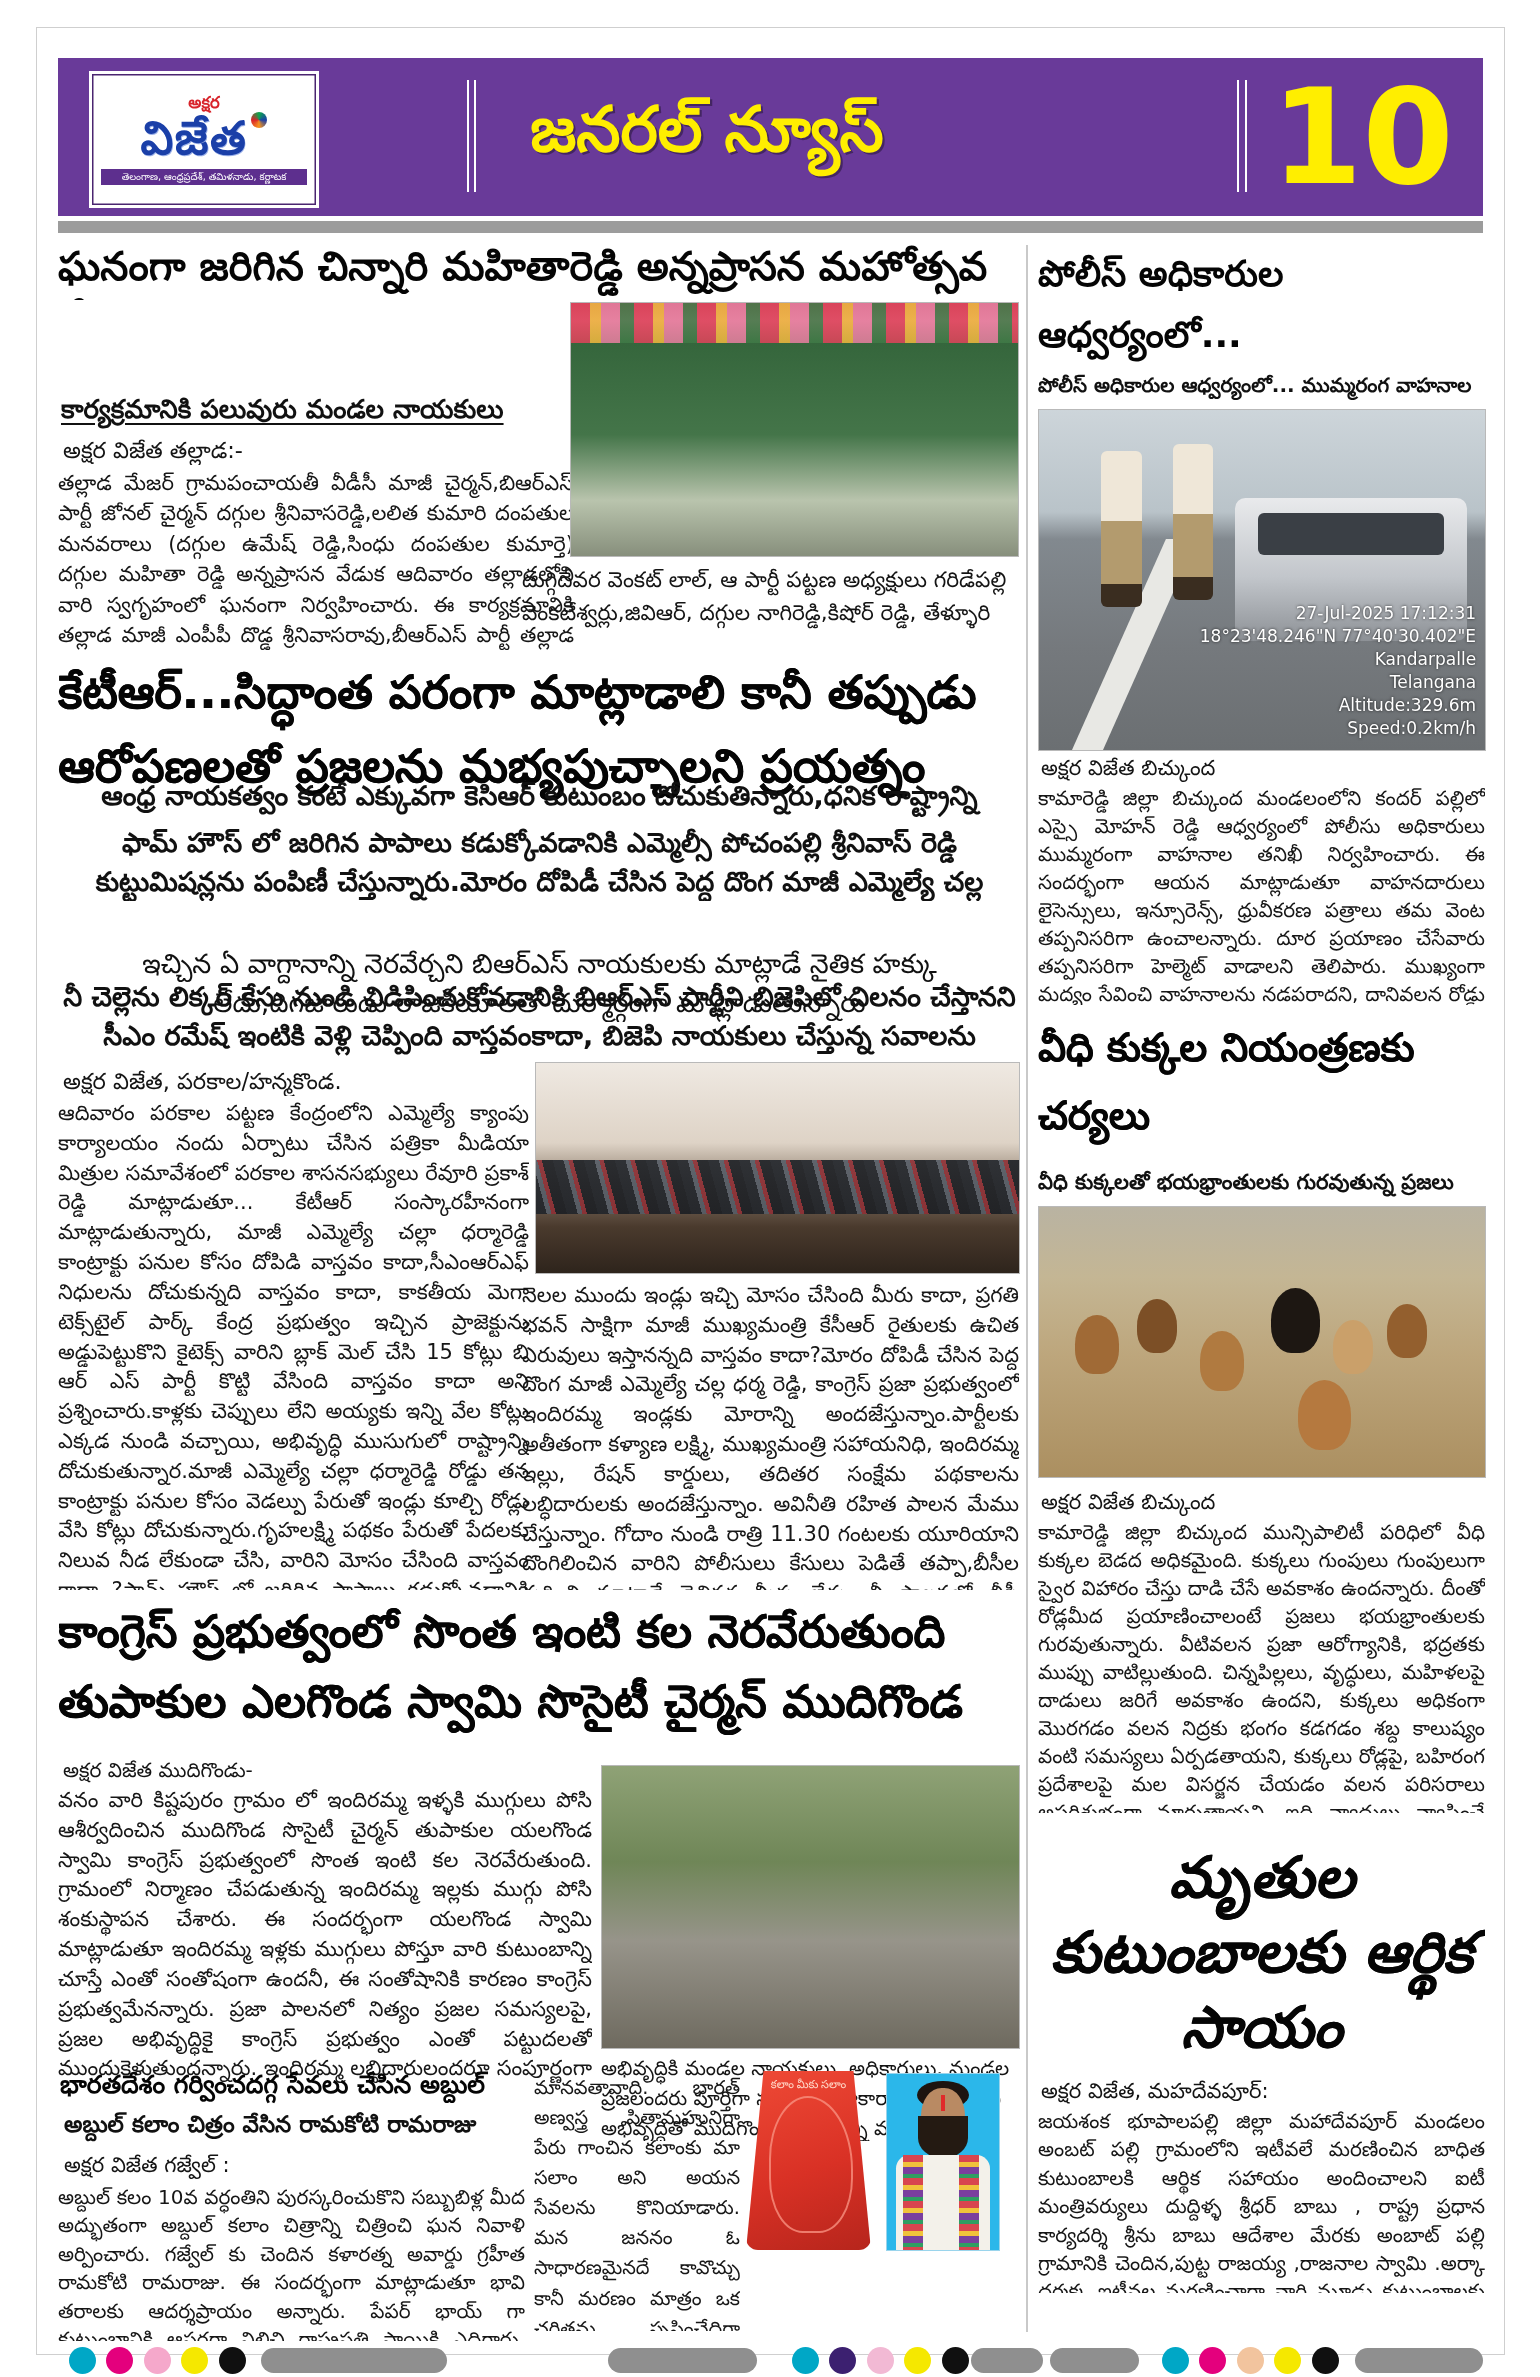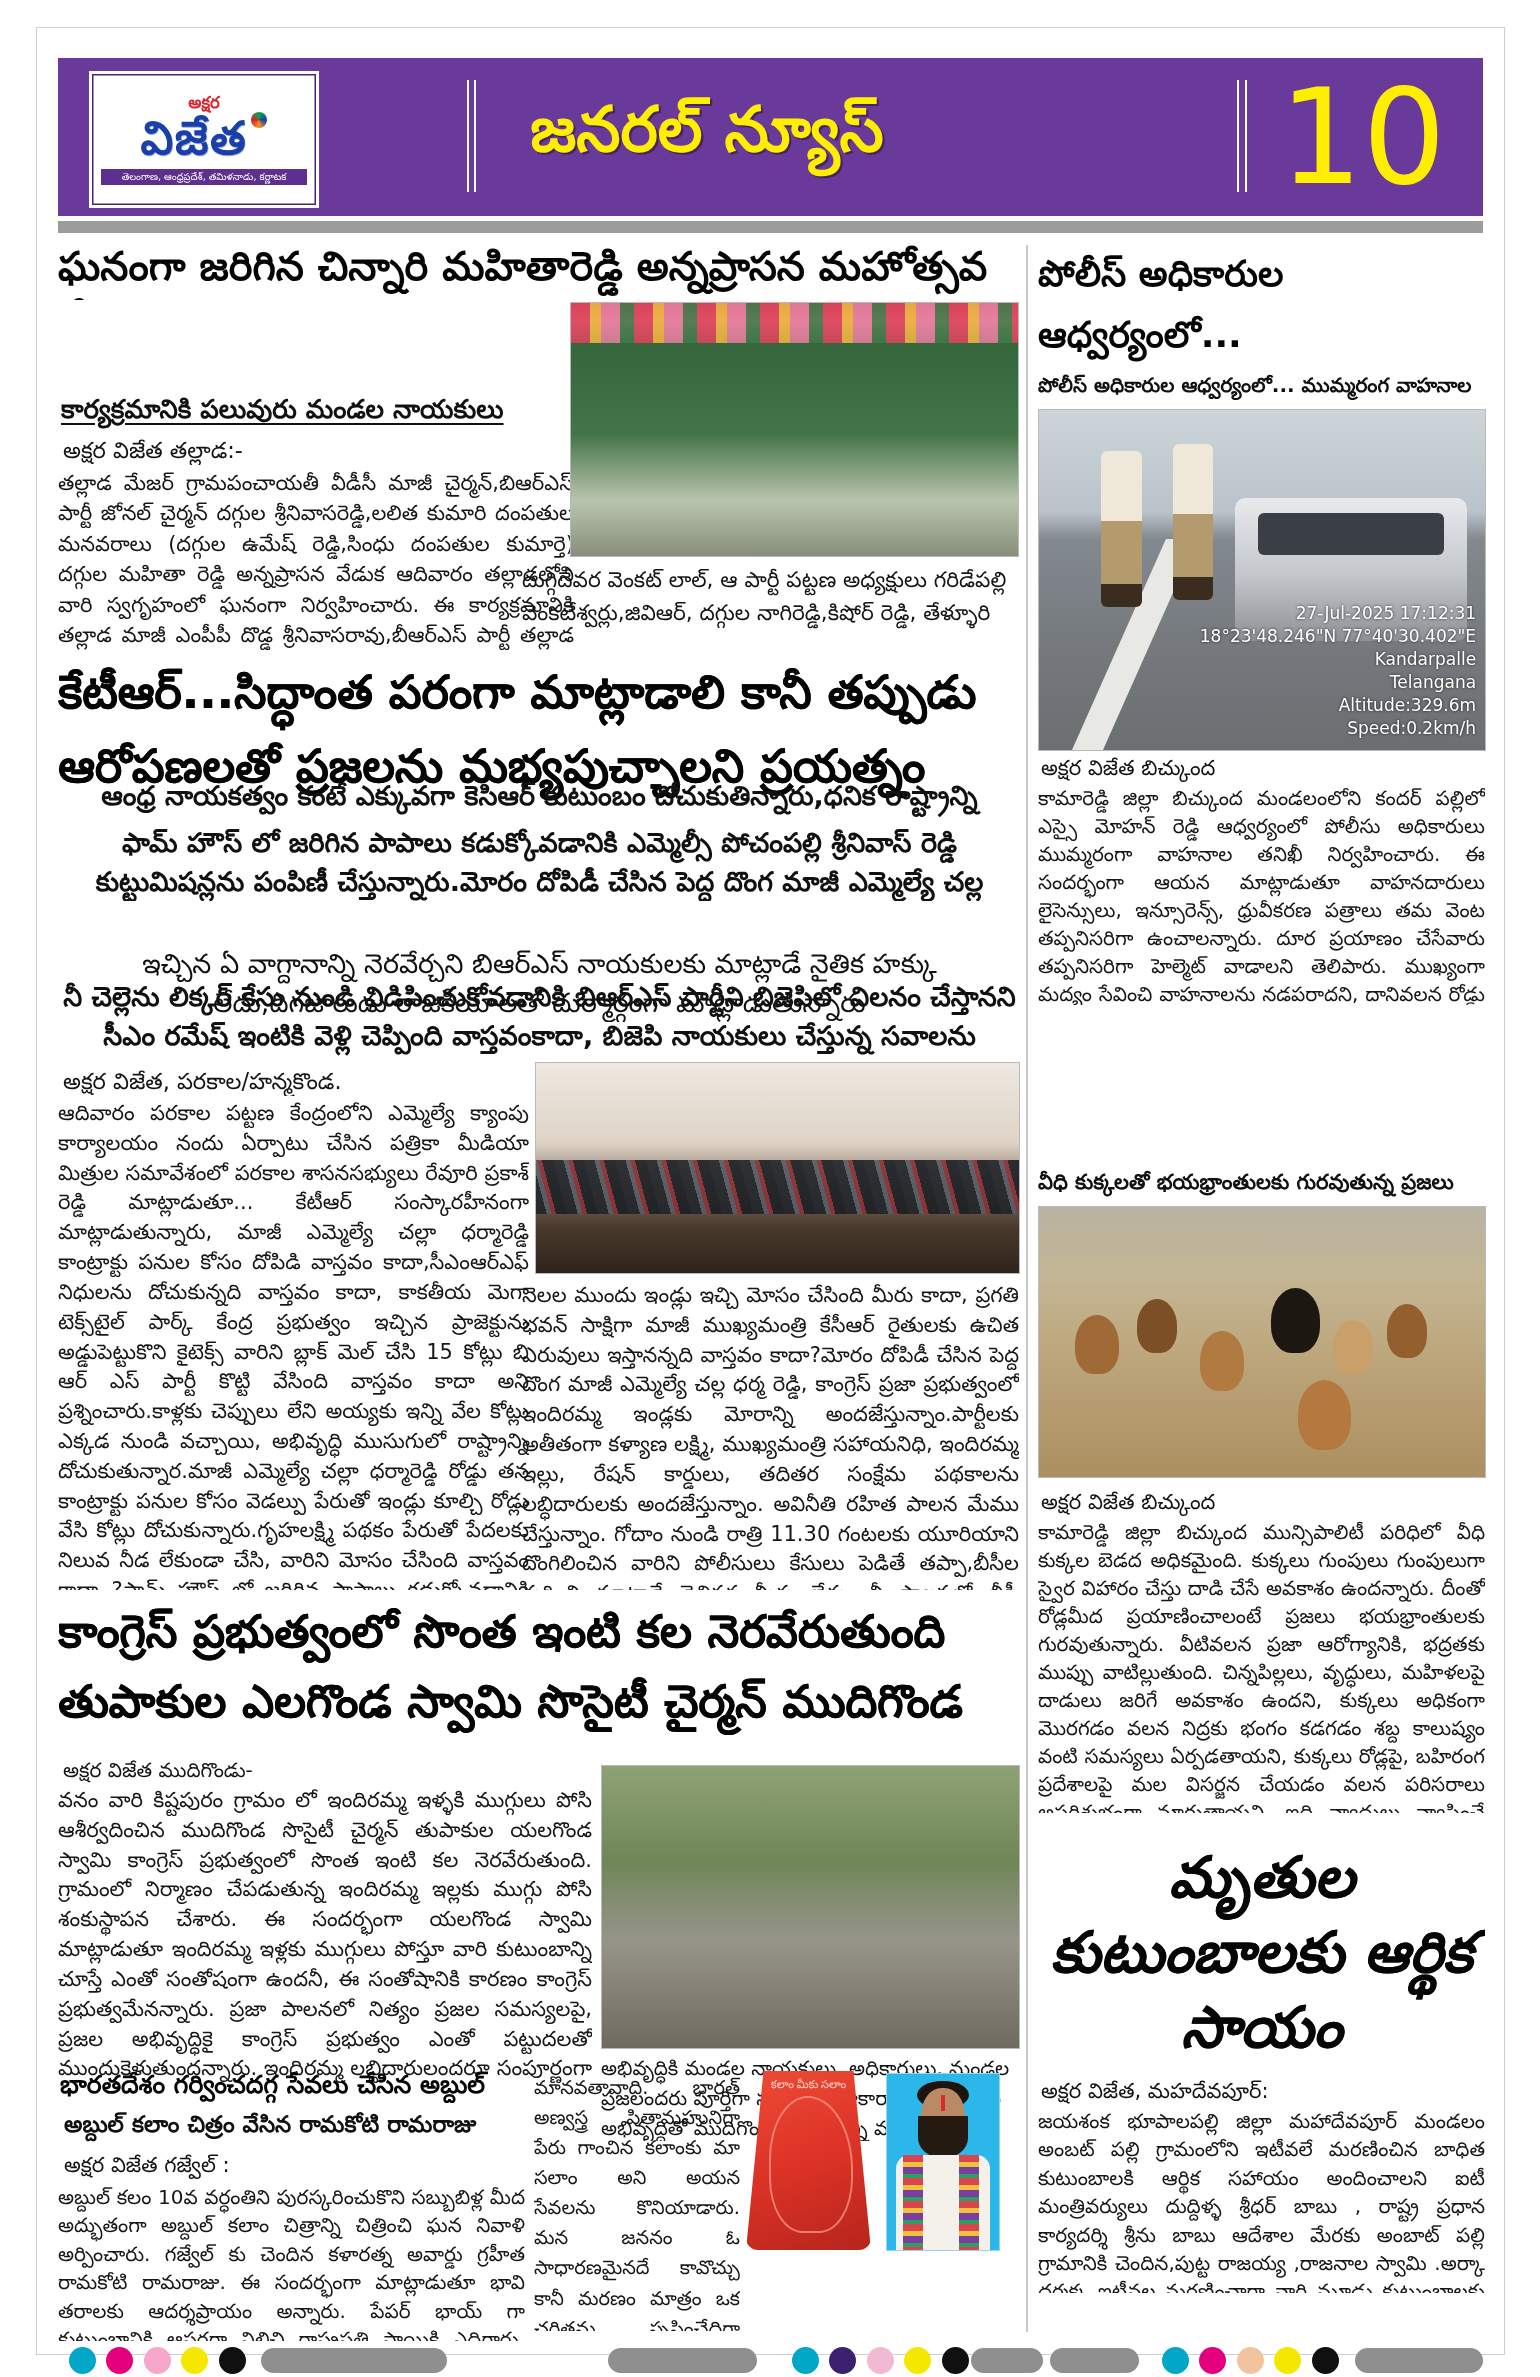--- a/index.html
+++ b/index.html
@@ -24,21 +24,21 @@
   .vsep{position:absolute;top:22.4px;width:2.2px;height:112px;background:#ffffff;}
   .mast-title{position:absolute;left:388px;top:27px;width:522px;height:104px;display:flex;
               align-items:center;justify-content:center;font-size:63px;font-weight:900;
               text-shadow:2.2px 2.2px 0 rgba(0,0,0,.35);}
   .dateblock{position:absolute;left:932px;top:21px;width:231px;text-align:center;color:#fff;}
   .dateblock .day{font-size:31px;font-weight:800;}
   .hr1{width:134px;height:3px;background:#fff;margin:7.5px auto;}
   .dateblock .date{font-size:34px;font-weight:800;}
   .hr2{width:157px;height:2.2px;background:#fff;margin:3.7px auto 0;}
   .pagenum{position:absolute;left:1200px;top:0;width:209px;height:158px;display:flex;align-items:center;
-           justify-content:center;font-size:131px;font-weight:400;}
+           justify-content:center;font-size:131px;font-weight:700;}
   .graybar{position:absolute;left:58px;top:221px;width:1425px;height:12px;background:#9c9c9c;}
   .vdivider{position:absolute;left:1026px;top:245px;width:1.5px;height:2087px;background:#c9c9c9;}
 
   
   .hl{font-weight:800;color:#050505;}
   .hl-heavy{font-weight:900;color:#050505;text-shadow:0.4px 0 0 #000;}
   .sub-ul{font-weight:700;text-decoration:underline;text-underline-offset:5.2px;}
   .dateline{font-weight:400;color:#141414;}
   .bodytext{text-align:justify;color:#161616;}
   .caption{color:#141414;}
@@ -182,20 +182,24 @@
       <span>18°23'48.246"N 77°40'30.402"E</span><br>
       <span>Kandarpalle</span><br>
       <span>Telangana</span><br>
       <span>Altitude:329.6m</span><br>
       <span>Speed:0.2km/h</span>
     </div>
   </div>
   <div class="abs dateline hidebox" style="left:1041px;top:756px;width:313px;height:27px;font-size:21px;">అక్షర విజేత బిచ్కుంద</div>
   <div class="abs bodytext hidebox" style="left:1038px;top:784px;width:447px;height:221px;font-size:20px;line-height:1.4;">కామారెడ్డి జిల్లా బిచ్కుంద మండలంలోని కందర్ పల్లిలో ఎస్సై మోహన్ రెడ్డి ఆధ్వర్యంలో పోలీసు అధికారులు ముమ్మరంగా వాహనాల తనిఖీ నిర్వహించారు. ఈ సందర్భంగా ఆయన మాట్లాడుతూ వాహనదారులు లైసెన్సులు, ఇన్సూరెన్స్, ధ్రువీకరణ పత్రాలు తమ వెంట తప్పనిసరిగా ఉంచాలన్నారు. దూర ప్రయాణం చేసేవారు తప్పనిసరిగా హెల్మెట్ వాడాలని తెలిపారు. ముఖ్యంగా మద్యం సేవించి వాహనాలను నడపరాదని, దానివలన రోడ్డు ప్రమాదాలు జరిగే అవకాశం ఉందన్నారు. వాహనాల ధ్రువీకరణ పత్రాలు లేనిచో వాహనాన్ని సీజ్ చేసి కేసులు నమోదు చేసి చర్యలు తీసుకుంటామని హెచ్చరించారు. ఈ కార్యక్రమంలో పోలీస్ సిబ్బంది తదితరులు పాల్గొన్నారు.</div>
 
+  <div class="abs hl-heavy hidebox" style="left:1038px;top:1014px;width:447px;height:149px;font-size:39px;line-height:1.75;">
+    <span>వీధి కుక్కల నియంత్రణకు చర్యలు</span><br>
+    <span>తీసుకోండి సారు....</span>
+  </div>
   <div class="abs hidebox" style="left:1038px;top:1170px;width:447px;height:30px;font-size:21px;font-weight:600;">వీధి కుక్కలతో భయభ్రాంతులకు గురవుతున్న ప్రజలు</div>
 
   <div class="photo ph-dogs" style="left:1038px;top:1206px;width:446px;height:270px;">
     <div class="dog" style="left:8%;top:40%;width:10%;height:22%;background:#a06a36;"></div>
     <div class="dog" style="left:22%;top:34%;width:9%;height:20%;background:#7c4f26;"></div>
     <div class="dog" style="left:36%;top:46%;width:10%;height:22%;background:#b07a40;"></div>
     <div class="dog" style="left:52%;top:30%;width:11%;height:24%;background:#1d1712;"></div>
     <div class="dog" style="left:66%;top:42%;width:9%;height:20%;background:#caa06a;"></div>
     <div class="dog" style="left:58%;top:64%;width:12%;height:26%;background:#b5793f;"></div>
     <div class="dog" style="left:78%;top:36%;width:9%;height:20%;background:#935f2e;"></div>

